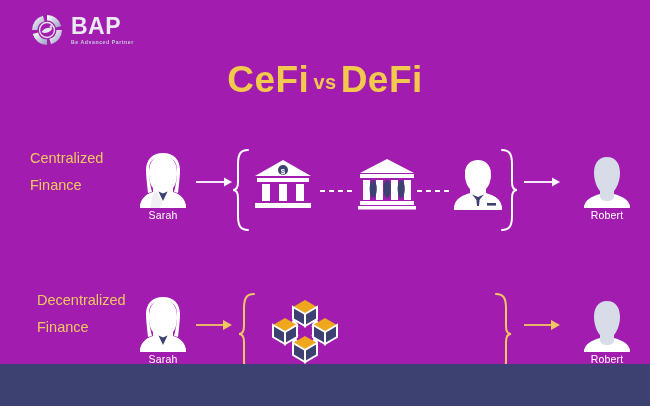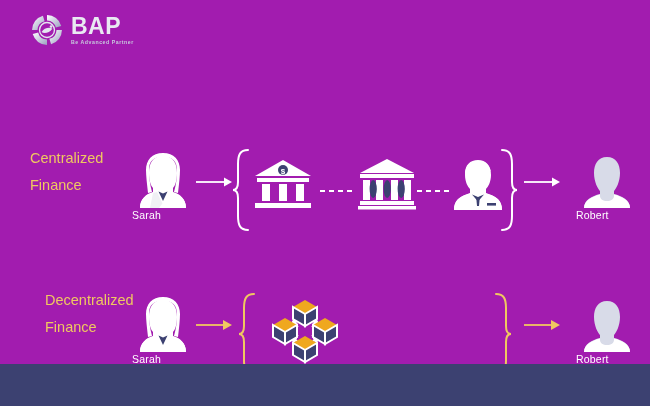--- a/index.html
+++ b/index.html
@@ -70,26 +70,27 @@
 
   
   .row-label {
     position: absolute;
     color: #f0c860;
     font-size: 14.5px;
     line-height: 27px;
     white-space: pre-line;
   }
   #label-cefi { left: 30px; top: 145px; }
-  #label-defi { left: 45px; top: 287px; }
+  #label-defi { left: 37px; top: 287px; }
 
   
   .person {
     position: absolute;
     width: 62px;
+    text-align: center;
   }
   .person svg { display: block; margin: 0 auto; }
   .person-name {
     font-size: 10.5px;
     color: #ffffff;
     margin-top: 1px;
     letter-spacing: 0.2px;
   }
   #person-sarah-cefi  { left: 132px; top: 152px; }
   #person-robert-cefi { left: 576px; top: 155px; }
@@ -150,20 +151,21 @@
       <circle cx="50" cy="50" r="22" fill="none" stroke="#e4e6f0" stroke-width="4"></circle>
       <path d="M34 56 C40 44 58 40 66 46 C58 58 42 62 34 56 Z" fill="#e4e6f0"></path>
       <circle cx="62" cy="40" r="4" fill="#e4e6f0"></circle>
     </svg>
     <div id="logo-text-wrap">
       <div id="logo-word">BAP</div>
       <div id="logo-tagline">Be Advanced Partner</div>
     </div>
   </div>
 
+  <div id="title"><span>CeFi</span><span class="vs">vs</span><span>DeFi</span></div>
 
   <div class="row-label" id="label-cefi">Centralized
 Finance</div>
   <div class="row-label" id="label-defi">Decentralized
 Finance</div>
 
   <div class="person" id="person-sarah-cefi">
     <svg width="52" height="56" viewBox="0 0 52 56">
       <path d="M26 4 C15 4 12 12 12 21 C12 29 14 34 16 36 L16 40 C9 42 3 47 3 56 L49 56 C49 47 43 42 36 40 L36 36 C38 34 40 29 40 21 C40 12 37 4 26 4 Z" fill="#ffffff"></path>
       <path d="M12 18 C12 9 16 5 26 5 C36 5 40 9 40 19 C40 26 39 33 37 40 L41 41 C42 32 43 24 43 18 C43 8 37 1 26 1 C15 1 9 8 9 18 C9 24 10 32 11 41 L15 40 C13 33 12 25 12 18 Z" fill="#ffffff"></path>

